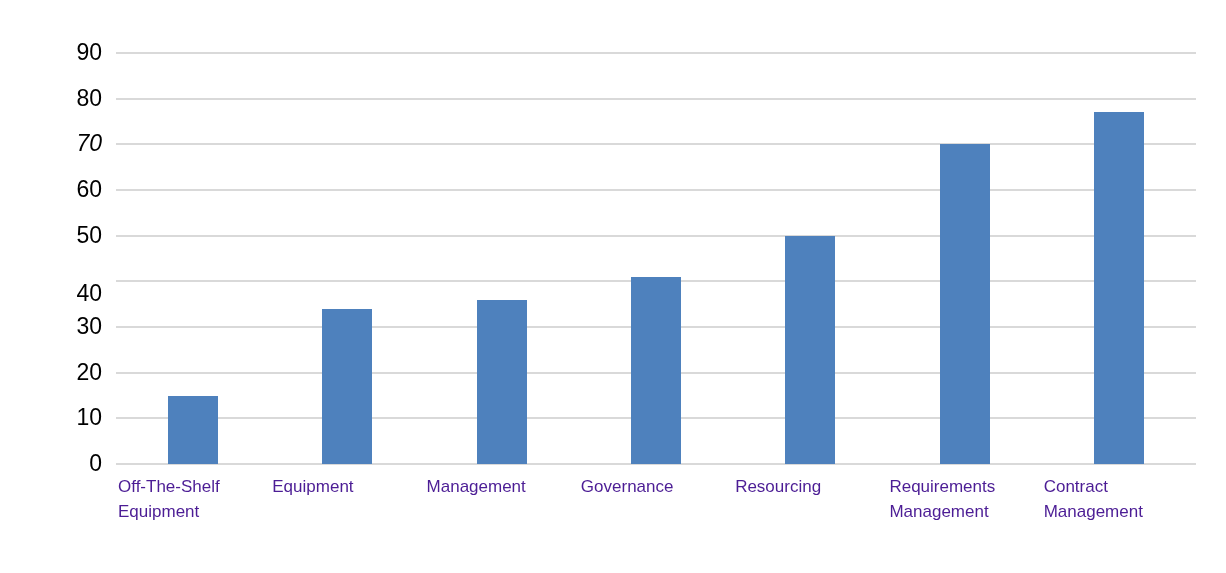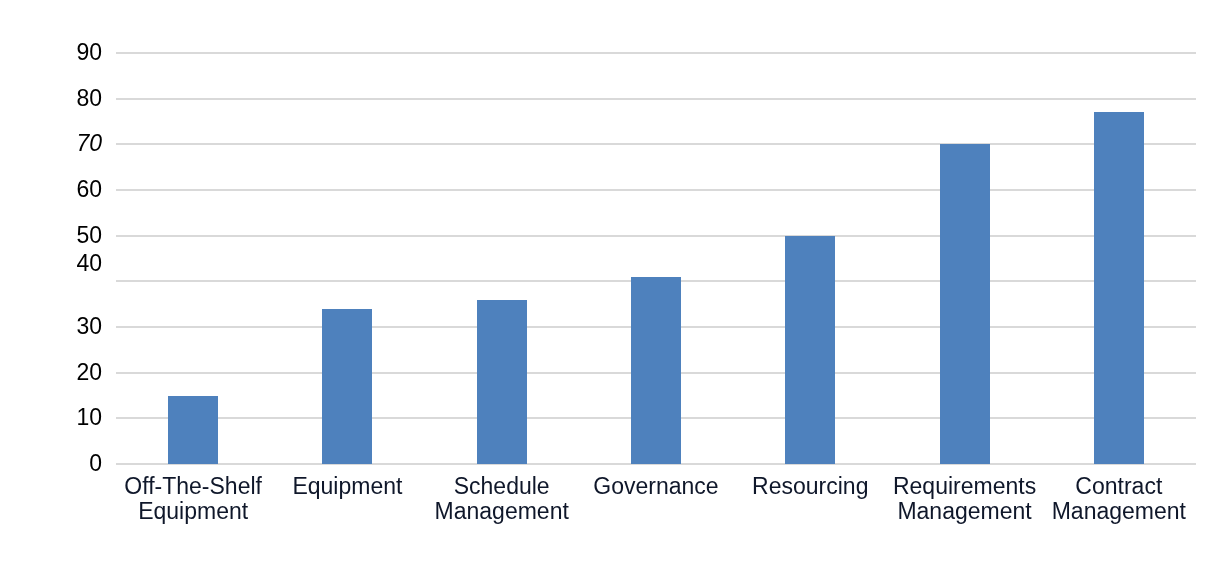--- a/index.html
+++ b/index.html
@@ -89,44 +89,44 @@
 
   .x-axis-labels {
     position: absolute;
     left: 92px;
     top: 474px;
     width: 1080px;
     display: flex;
   }
   .x-slot {
     flex: 1 1 0;
-    text-align: center;
-    font-size: 23px;
+    text-align: left;
+    font-size: 17px;
     line-height: 25px;
-    color: #0f172a;
+    color: #4c1d95;
     padding: 0 2px;
     box-sizing: border-box;
   }
   .x-slot .lbl-line {
     display: block;
     white-space: nowrap;
   }
 </style>
 </head>
 <body>
 
 <div id="chart-root">
 
   <div class="y-axis-labels" id="yLabels">
       <div class="y-label" style="top: 41px;">90</div>
       <div class="y-label" style="top: 86.6667px;">80</div>
       <div class="y-label" style="top: 132.333px; font-style: italic;">70</div>
       <div class="y-label" style="top: 178px;">60</div>
       <div class="y-label" style="top: 223.667px;">50</div>
-      <div class="y-label" style="top: 252px;">40</div>
+      <div class="y-label" style="top: 282px;">40</div>
       <div class="y-label" style="top: 315px;">30</div>
       <div class="y-label" style="top: 360.667px;">20</div>
       <div class="y-label" style="top: 406.333px; padding-left: 28px;">10</div>
       <div class="y-label" style="top: 452px;">0</div>
     </div>
 
   <div class="plot-area" id="gridLayer">
       <div class="gridline" style="top: -1px; background: rgb(217, 217, 217);"></div>
       <div class="gridline" style="top: 44.6667px; background: rgb(217, 217, 217);"></div>
       <div class="gridline" style="top: 90.3333px; background: rgb(217, 217, 217);"></div>
@@ -165,21 +165,20 @@
 
   <div class="x-axis-labels" id="xLabels">
       <div class="x-slot">
         <span class="lbl-line">Off-The-Shelf</span>
         <span class="lbl-line">Equipment</span>
       </div>
       <div class="x-slot">
         <span class="lbl-line">Equipment</span>
       </div>
       <div class="x-slot">
-        <span class="lbl-line">Schedule</span>
         <span class="lbl-line">Management</span>
       </div>
       <div class="x-slot">
         <span class="lbl-line">Governance</span>
       </div>
       <div class="x-slot">
         <span class="lbl-line">Resourcing</span>
       </div>
       <div class="x-slot">
         <span class="lbl-line">Requirements</span>

